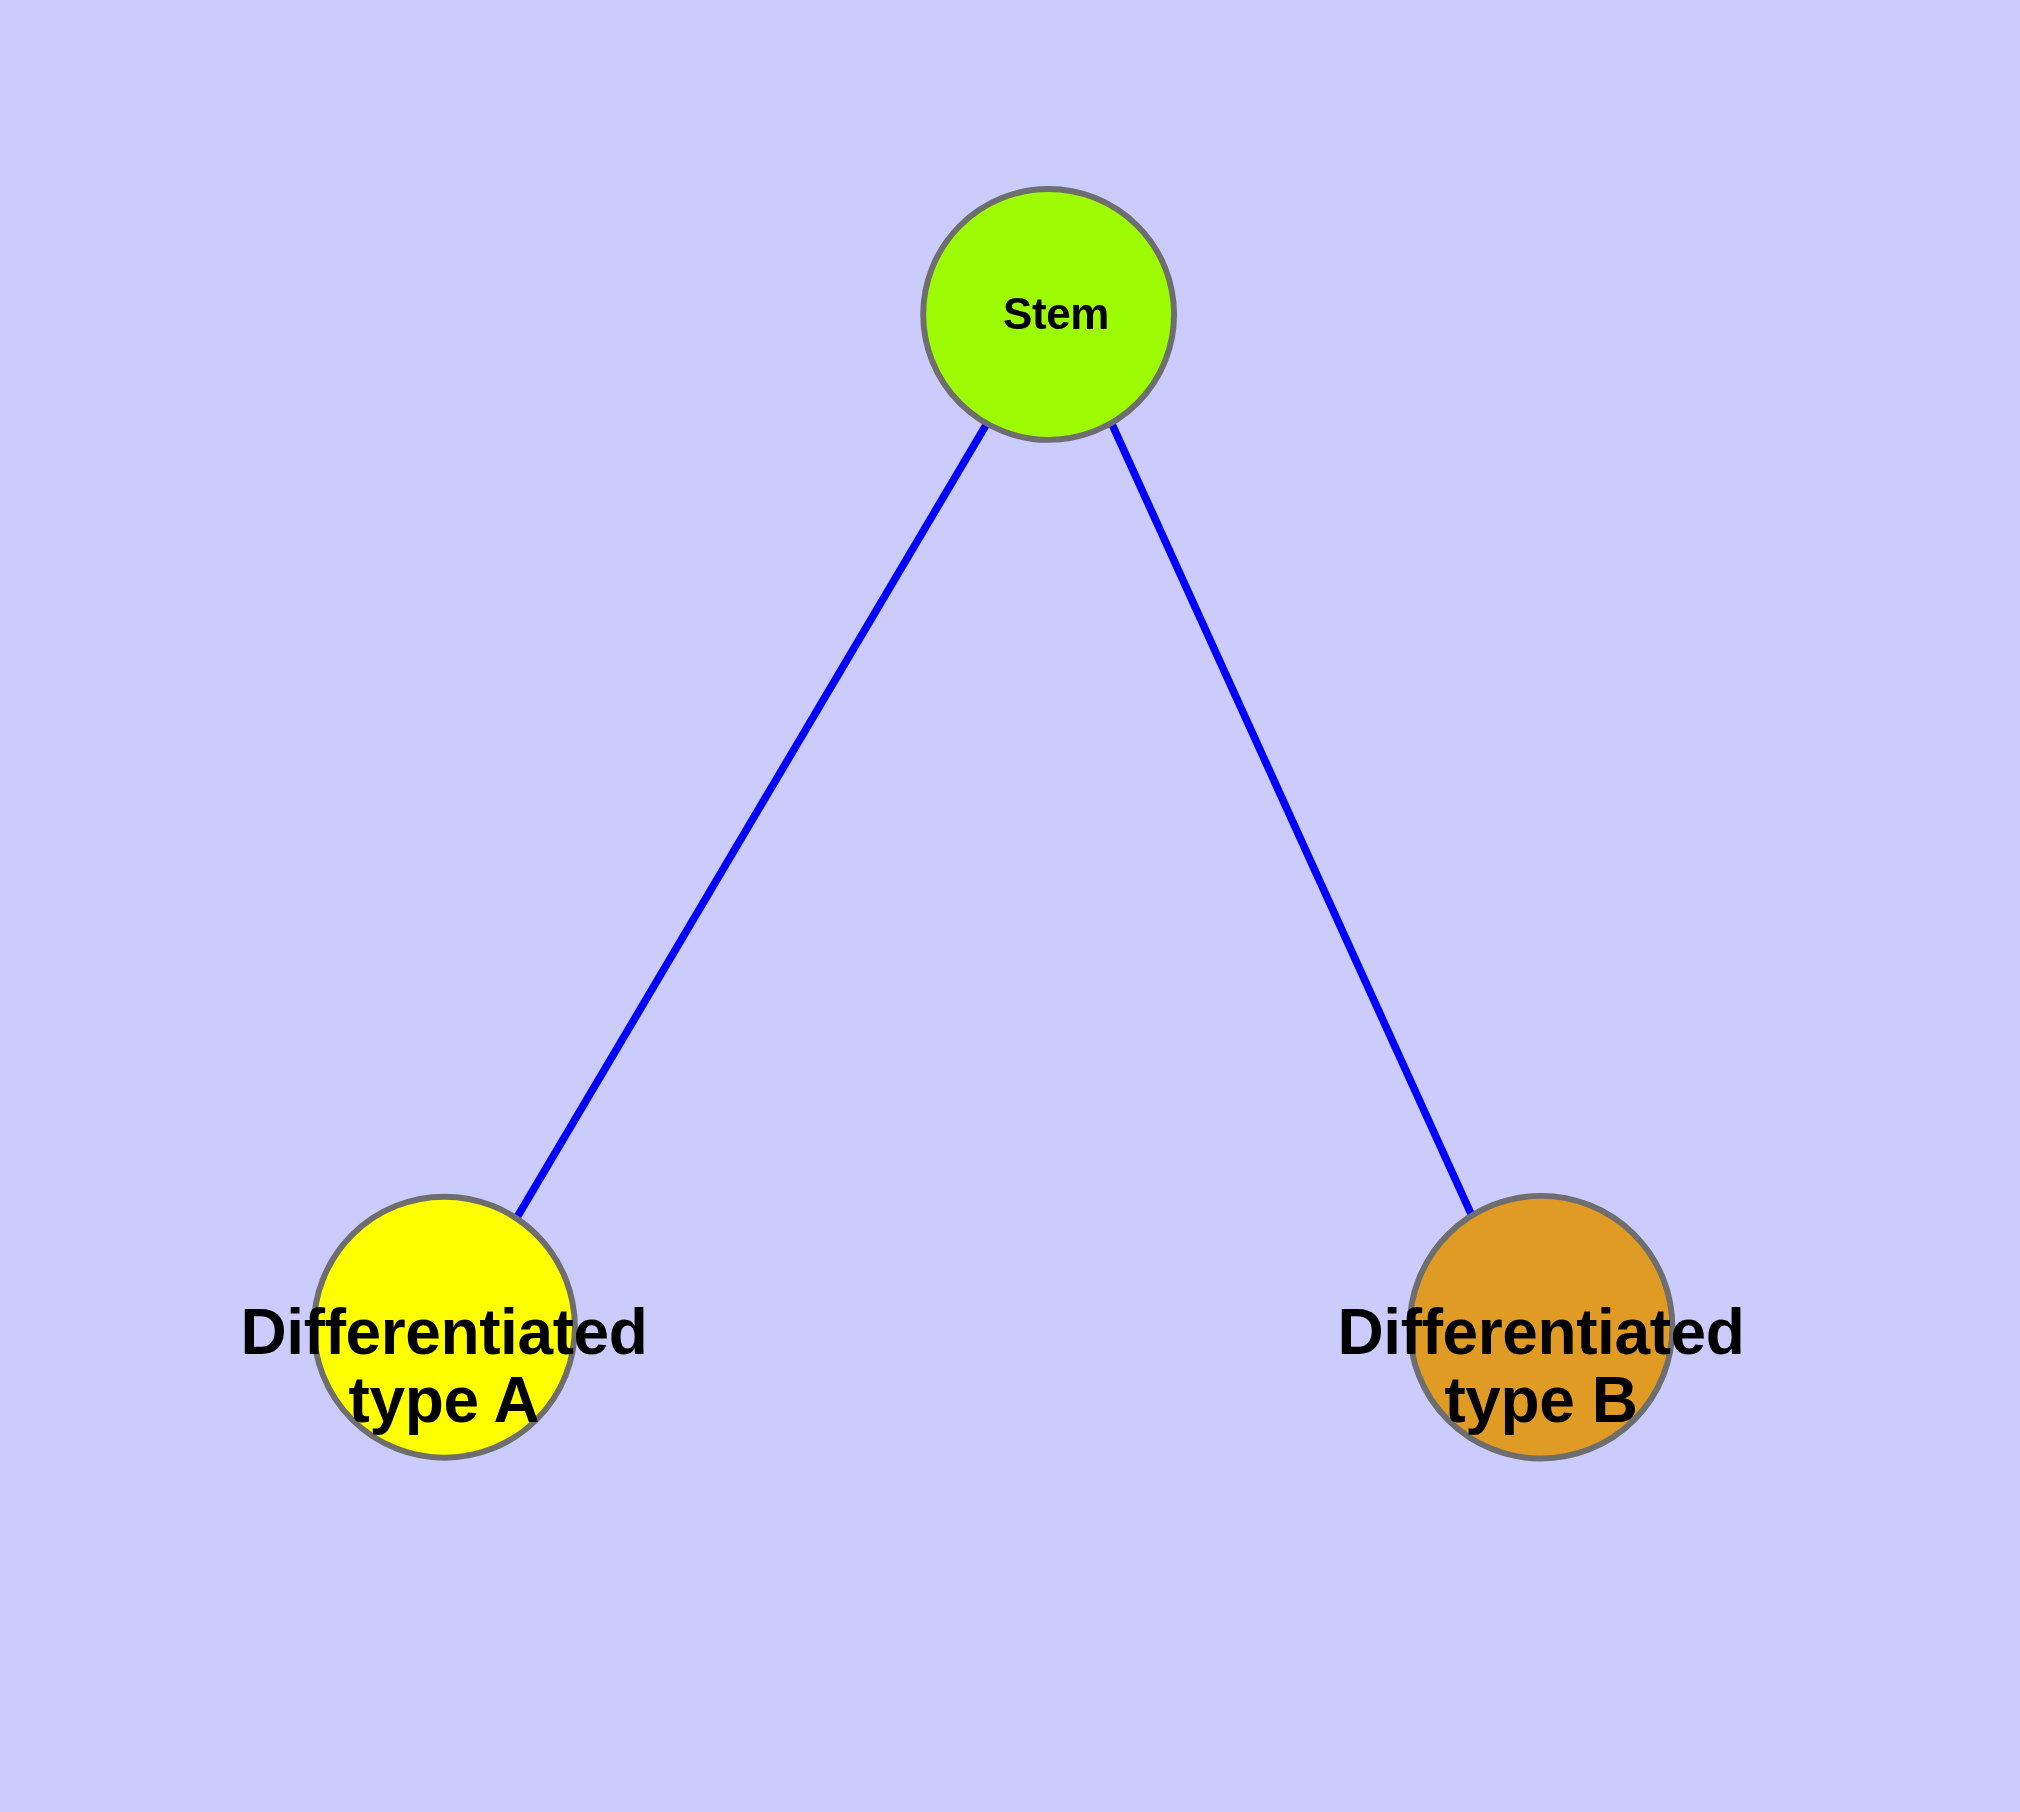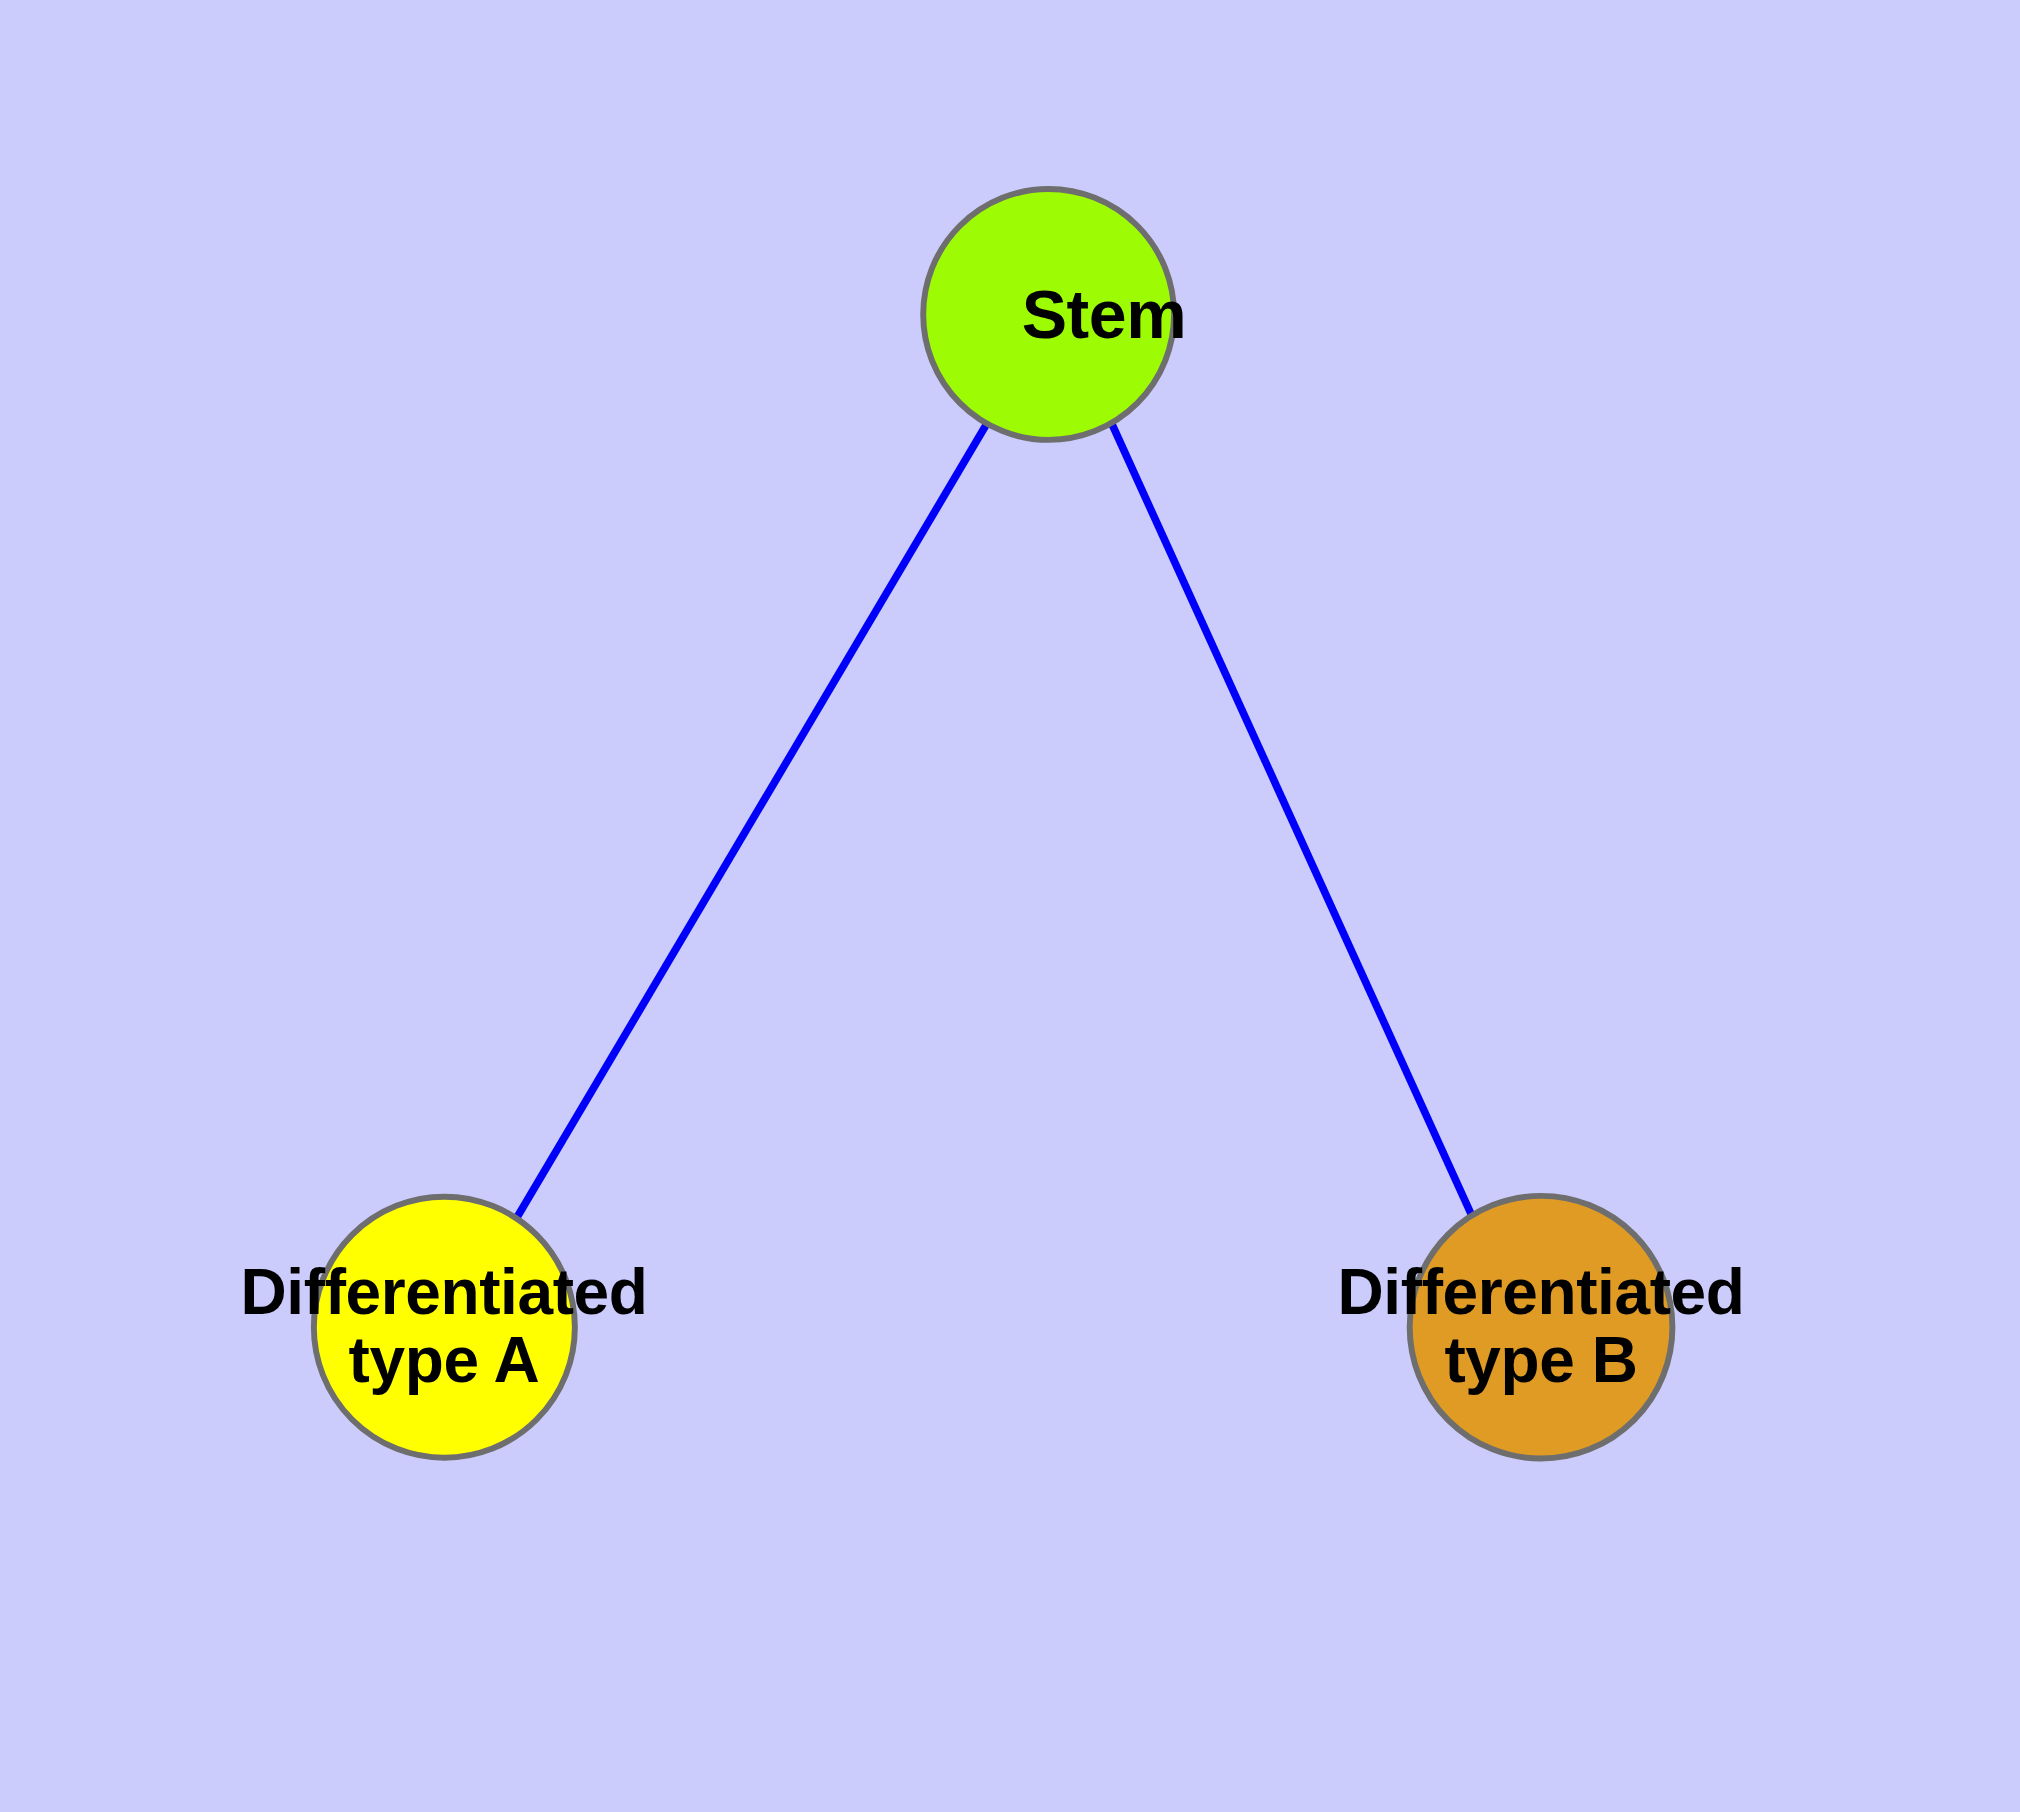--- a/index.html
+++ b/index.html
@@ -38,20 +38,21 @@
     line-height: 1.06;
     letter-spacing: -0.4px;
     pointer-events: none;
     transform: translate(-50%, -50%);
   }
   .node-label.small {
     font-size: 64px;
   }
   .node-label.big {
     font-size: 64px;
+    margin-top: 40px;
   }
 </style>
 </head>
 <body>
 
 <div id="canvas" style="width: 2021px; height: 1812px;">
 
   <div id="bg-rect" style="background: rgb(204, 204, 252); width: 2021px; height: 1812px;"></div>
 
   <svg id="graph-svg" viewBox="0 0 2384 2138">
@@ -60,21 +61,21 @@
         <line x1="1312" y1="501" x2="1738" y2="1438" stroke="#0000fa" stroke-width="9" stroke-linecap="butt"></line>
       </g>
     <g id="nodes-layer">
         <circle cx="1237" cy="371" r="148" fill="#9dfc04" stroke="#6e6e6e" stroke-width="7"></circle>
         <circle cx="524" cy="1566" r="154" fill="#ffff00" stroke="#6e6e6e" stroke-width="7"></circle>
         <circle cx="1818" cy="1566" r="155" fill="#e09b25" stroke="#6e6e6e" stroke-width="7"></circle>
       </g>
   </svg>
 
   <div id="labels-layer">
-      <div class="node-label small" style="left: 1104px; top: 314px; font-size: 68px; color: rgb(0, 0, 0);">Stem</div>
+      <div class="node-label small" style="left: 1056px; top: 314px; font-size: 44px; color: rgb(0, 0, 0);">Stem</div>
       <div class="node-label big" style="left: 444px; top: 1327px; font-size: 64px; color: rgb(0, 0, 0);">Differentiated
 type A</div>
       <div class="node-label big" style="left: 1541px; top: 1327px; font-size: 64px; color: rgb(0, 0, 0);">Differentiated
 type B</div>
     </div>
 
 </div>
 
 
 </body></html>

